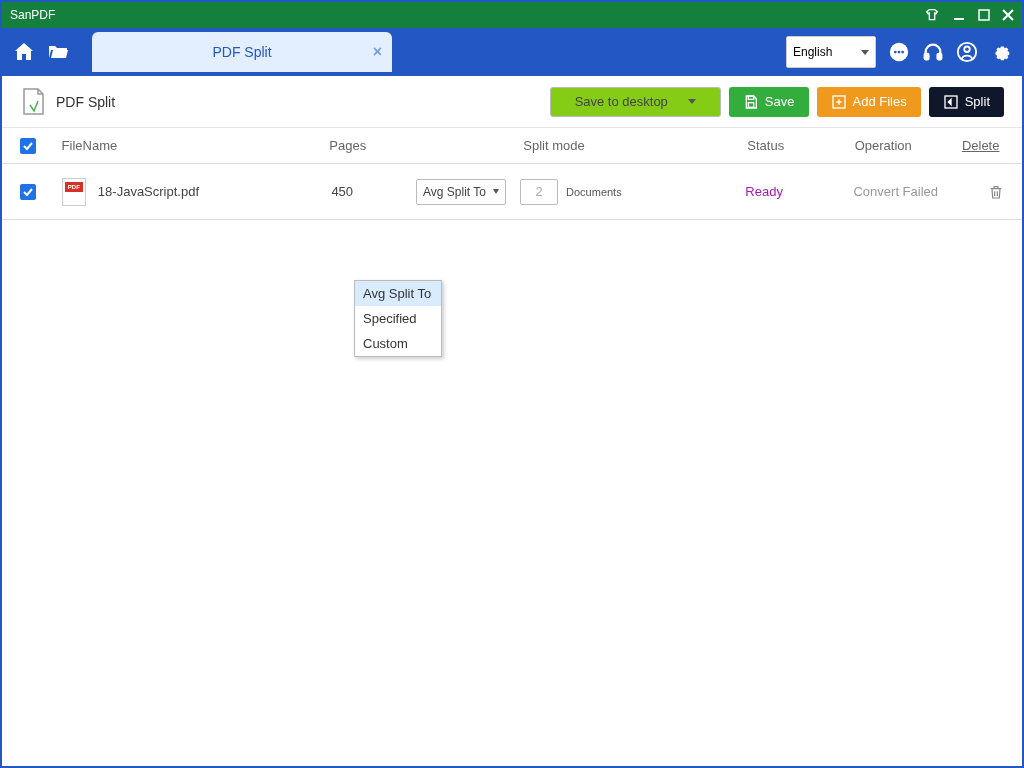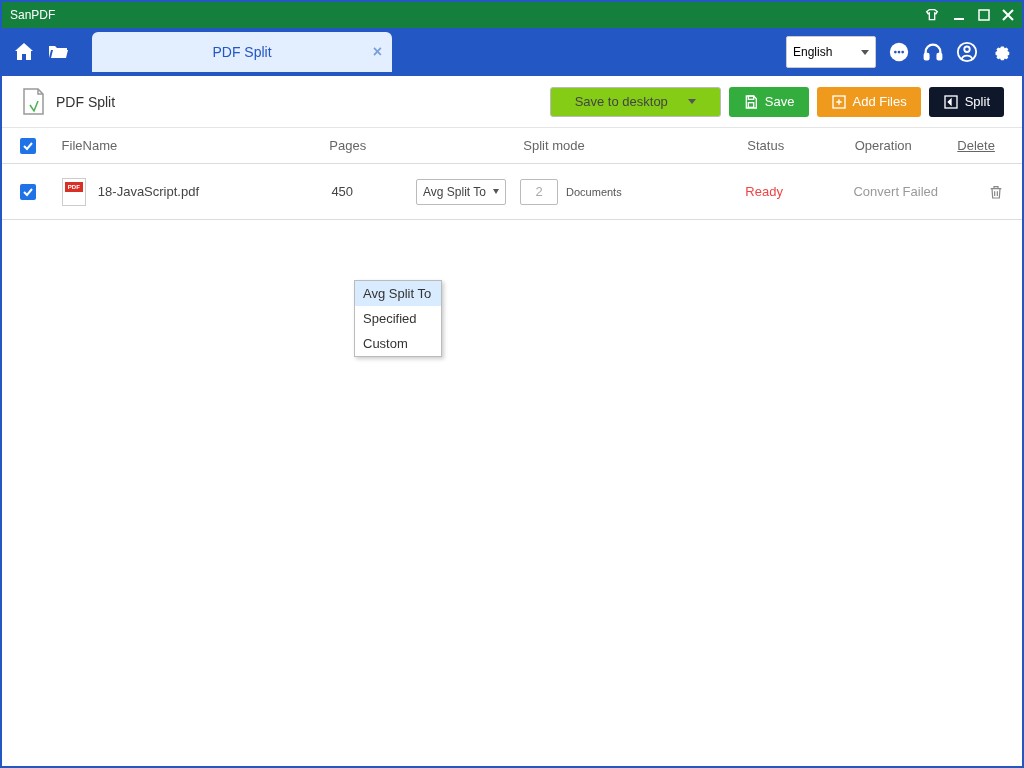--- a/index.html
+++ b/index.html
@@ -35,39 +35,39 @@
   .btn-blue { background: #0f172a; }
   
   
   .table-header { height: 36px; display: flex; align-items: center; padding: 0 18px; font-size: 13px; color: #666; border-bottom: 1px solid #ddd; }
   .col-check { width: 36px; display: flex; align-items: center; }
   .col-name { width: 252px; padding-left: 8px; }
   .col-pages { width: 90px; margin-left: 40px; }
   .col-split { width: 350px; }
   .col-status { width: 115px; }
   .col-op { width: 110px; }
-  .col-del { width: 50px; text-align: left; text-decoration: underline; }
+  .col-del { width: 50px; text-align: center; text-decoration: underline; }
   
   .checkbox { width: 16px; height: 16px; background: #1f73e6; border-radius: 2px; display: flex; align-items: center; justify-content: center; cursor: pointer; }
   .checkbox svg { stroke: #fff; }
   
   
   .table-row { height: 56px; display: flex; align-items: center; padding: 0 18px; font-size: 13px; color: #444; border-bottom: 1px solid #ddd; position: relative; }
   .file-cell { display: flex; align-items: center; gap: 12px; }
   .pdf-icon { width: 24px; height: 28px; background: #fff; border: 1px solid #ccc; position: relative; }
   .pdf-icon::before { content: ""; position: absolute; top: 3px; left: 2px; right: 2px; height: 10px; background: #d93025; }
   .pdf-icon::after { content: "PDF"; position: absolute; top: 3px; left: 0; right: 0; color: #fff; font-size: 6px; text-align: center; font-weight: bold; line-height: 10px; }
   
   .mini-combo { height: 26px; border: 1px solid #bbb; border-radius: 2px; display: flex; align-items: center; padding: 0 6px; font-size: 12px; color: #444; gap: 4px; cursor: pointer; width: 90px; justify-content: space-between; background: #fff; }
   .mini-combo .caret { width: 0; height: 0; border-left: 3px solid transparent; border-right: 3px solid transparent; border-top: 5px solid #555; }
   .num-input { width: 38px; height: 26px; border: 1px solid #bbb; border-radius: 2px; text-align: center; color: #aaa; font-size: 13px; margin: 0 8px 0 14px; }
   .split-cell { display: flex; align-items: center; }
   .docs-label { color: #555; font-size: 11px; }
   
-  .status-text { color: #ef4444; }
+  .status-text { color: #a21caf; }
   .op-text { color: #999; }
   .delete-cell { display: flex; justify-content: flex-end; cursor: pointer; }
   
   
   .dropdown { position: absolute; top: 152px; left: 352px; width: 88px; background: #fff; border: 1px solid #bbb; box-shadow: 2px 2px 4px rgba(0,0,0,0.2); z-index: 10; }
   .dropdown-item { padding: 5px 8px; font-size: 13px; color: #333; cursor: pointer; }
   .dropdown-item.selected { background: #d9ebff; }
   
   .content-area { position: relative; height: 600px; background: #fff; }
 </style>

